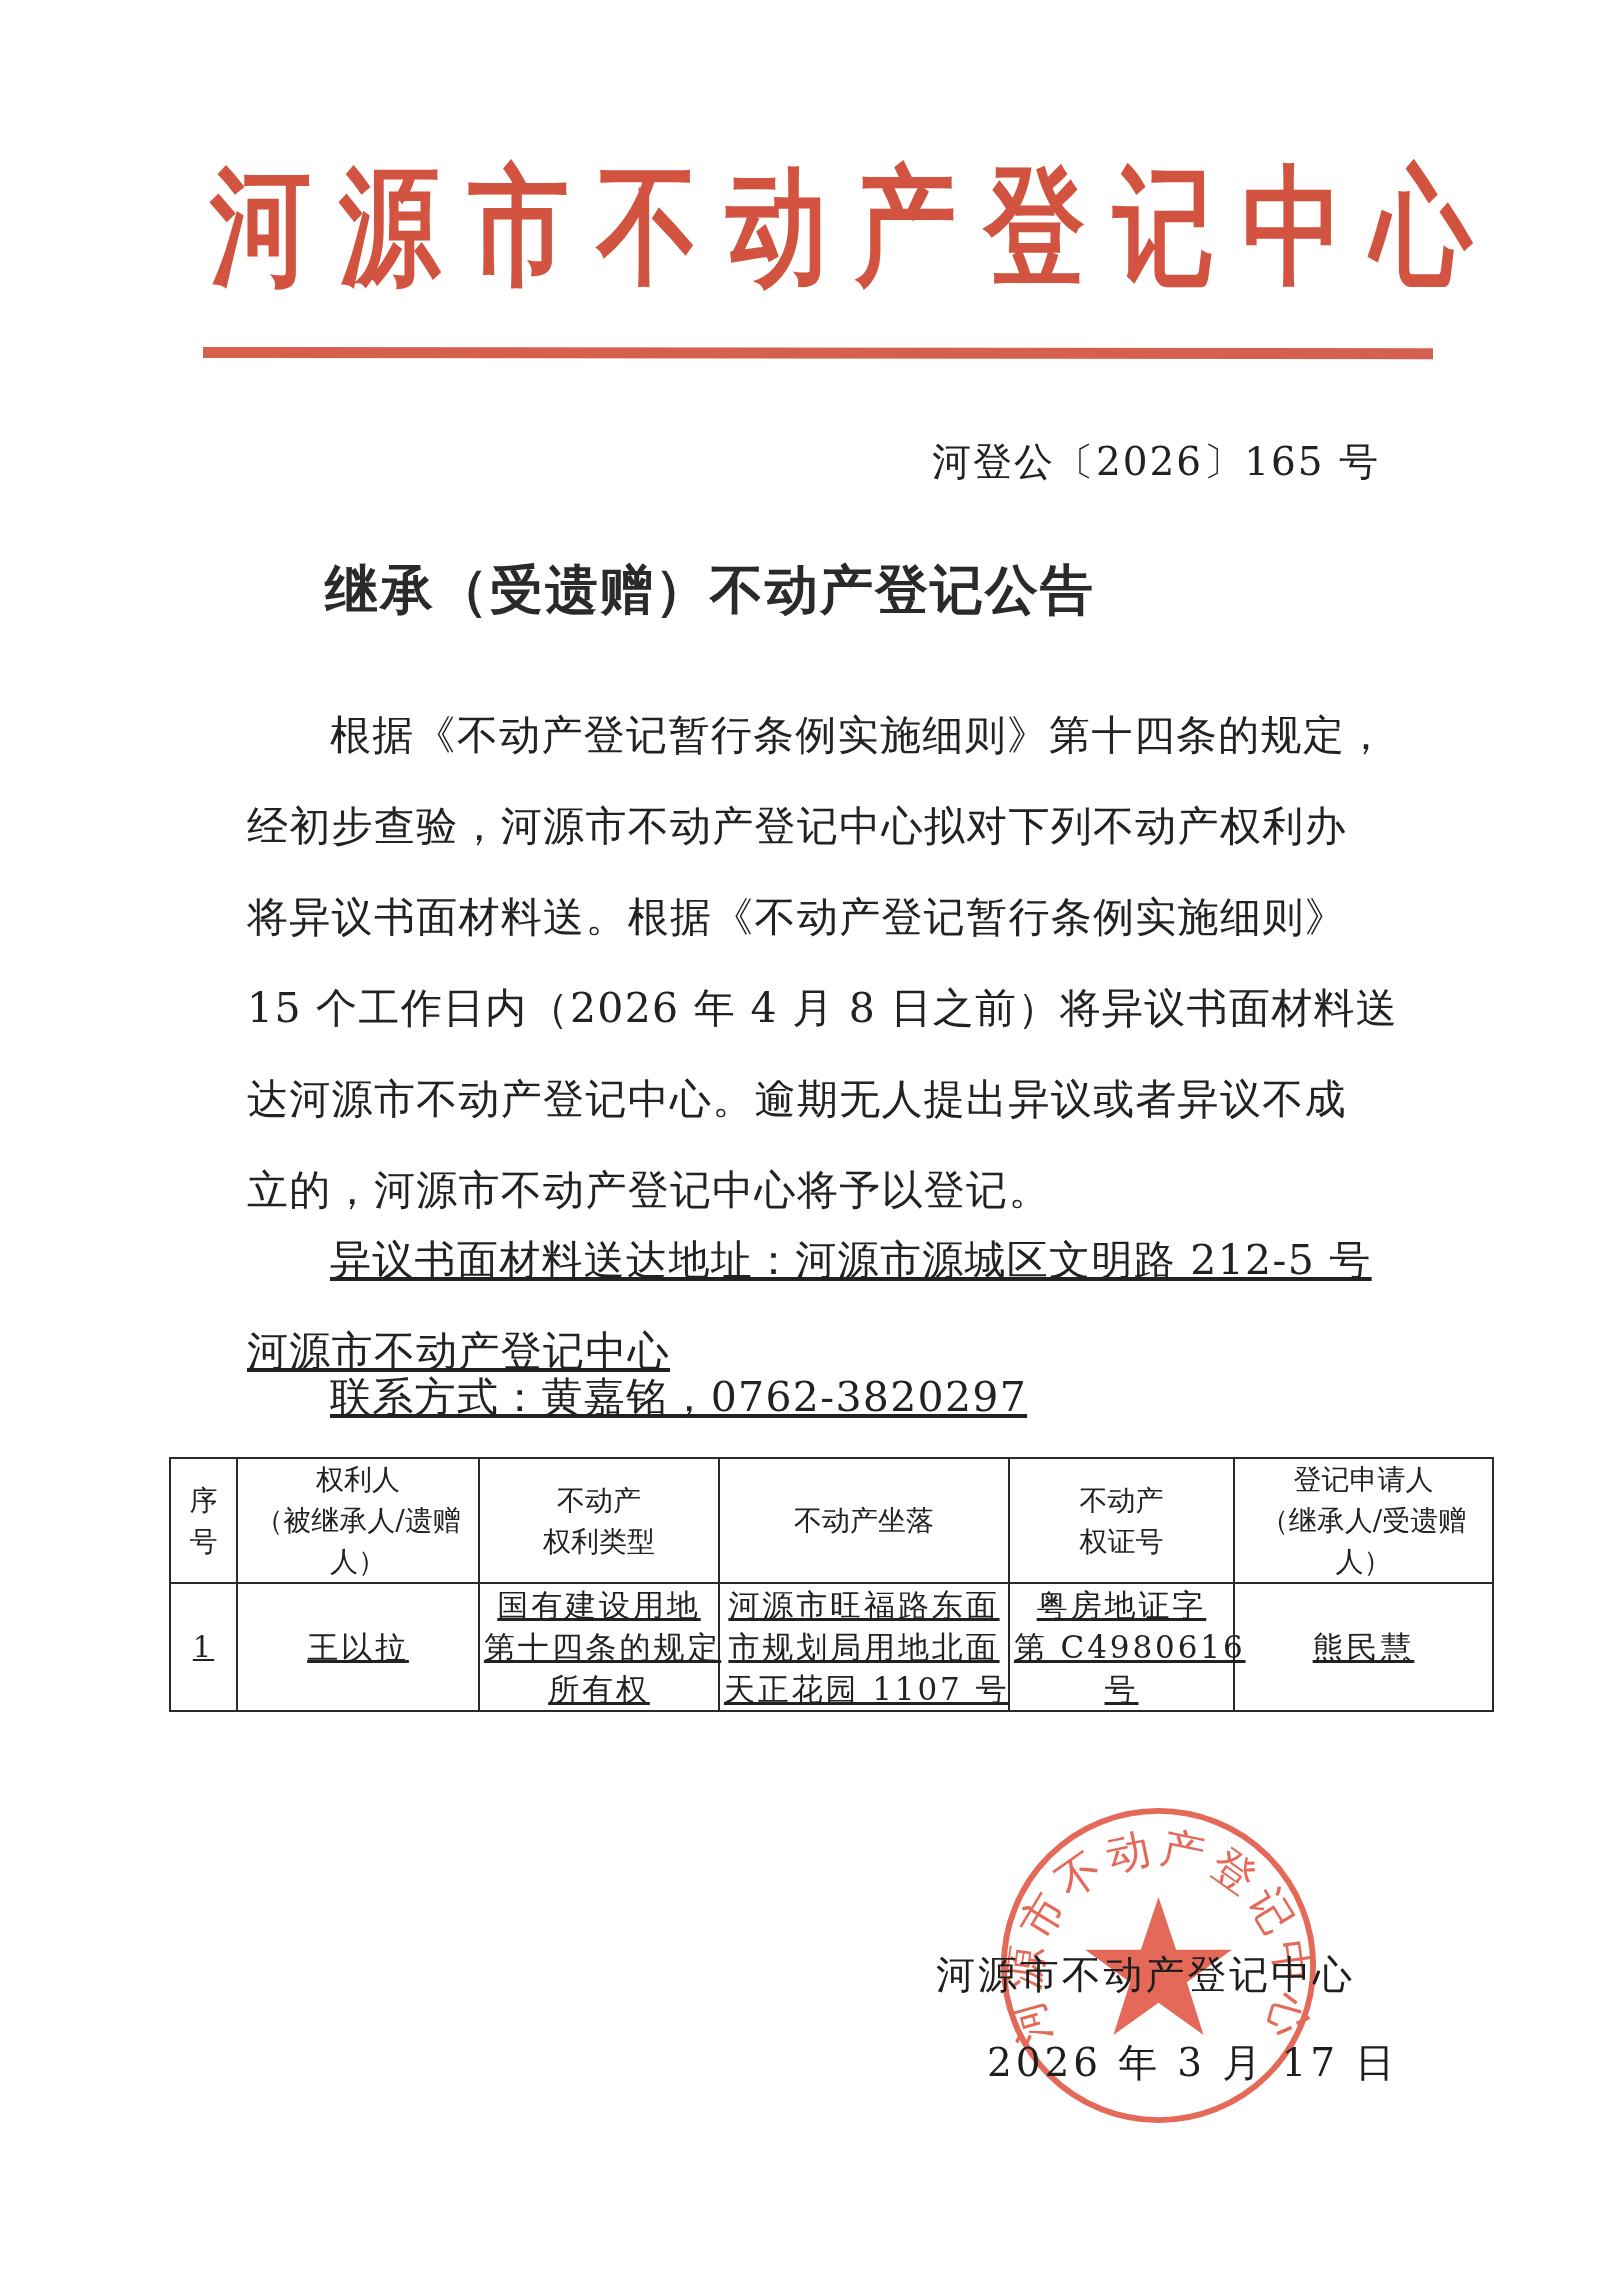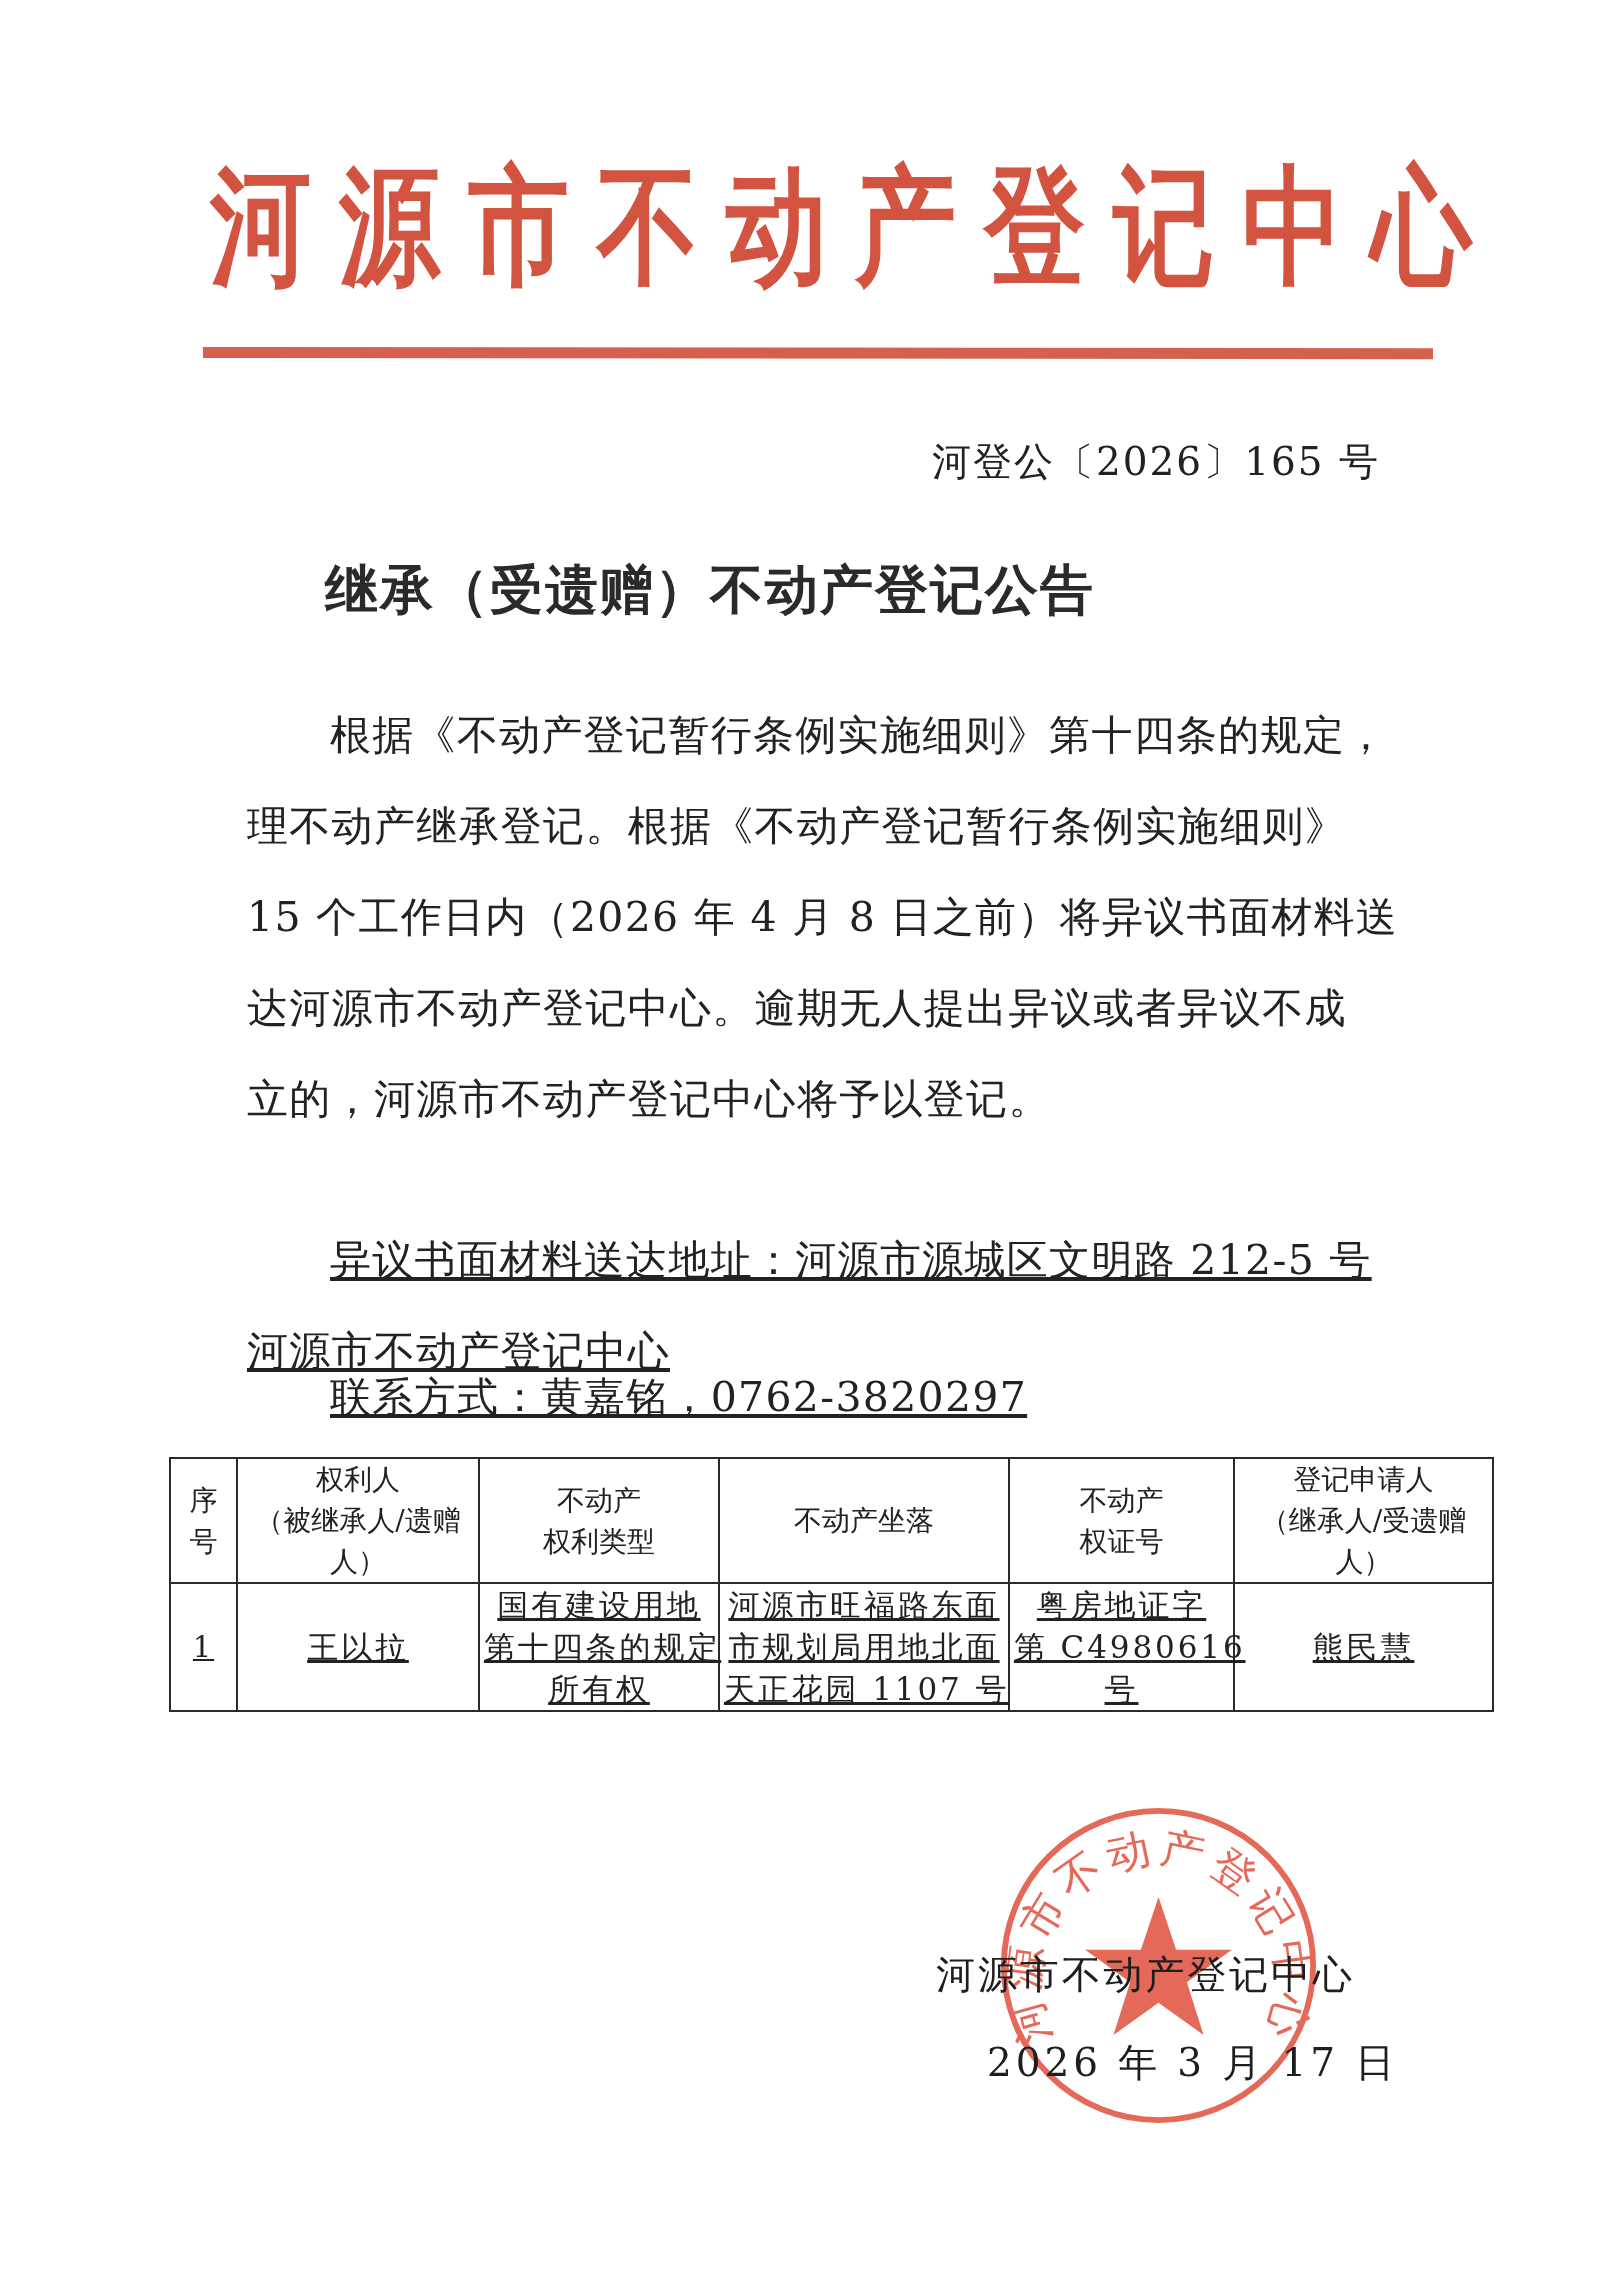--- a/index.html
+++ b/index.html
@@ -149,21 +149,22 @@
   <span>心</span>
 </div>
 <div class="abs red-rule"></div>
 
 <div class="abs doc-number">河登公〔2026〕165 号</div>
 
 <div class="abs doc-title">继承（受遗赠）不动产登记公告</div>
 
 <div class="abs body-text" style="top: 690px;">
   <span class="body-line indent">根据《不动产登记暂行条例实施细则》第十四条的规定，</span>
-  <span class="body-line">理不动产继承登记。根据《不动产登记暂行条例实施细则》</span>
+  <span class="body-line">经初步查验，河源市不动产登记中心拟对下列不动产权利办</span>
+  <span class="body-line">将异议书面材料送。根据《不动产登记暂行条例实施细则》</span>
   <span class="body-line">15 个工作日内（2026 年 4 月 8 日之前）将异议书面材料送</span>
   <span class="body-line">达河源市不动产登记中心。逾期无人提出异议或者异议不成</span>
   <span class="body-line">立的，河源市不动产登记中心将予以登记。</span>
 </div>
 
 <div class="abs body-text" style="top: 1215px; text-decoration: underline;">
   <span class="body-line indent">异议书面材料送达地址：河源市源城区文明路 212-5 号</span>
   <span class="body-line">河源市不动产登记中心</span>
 </div>
 

